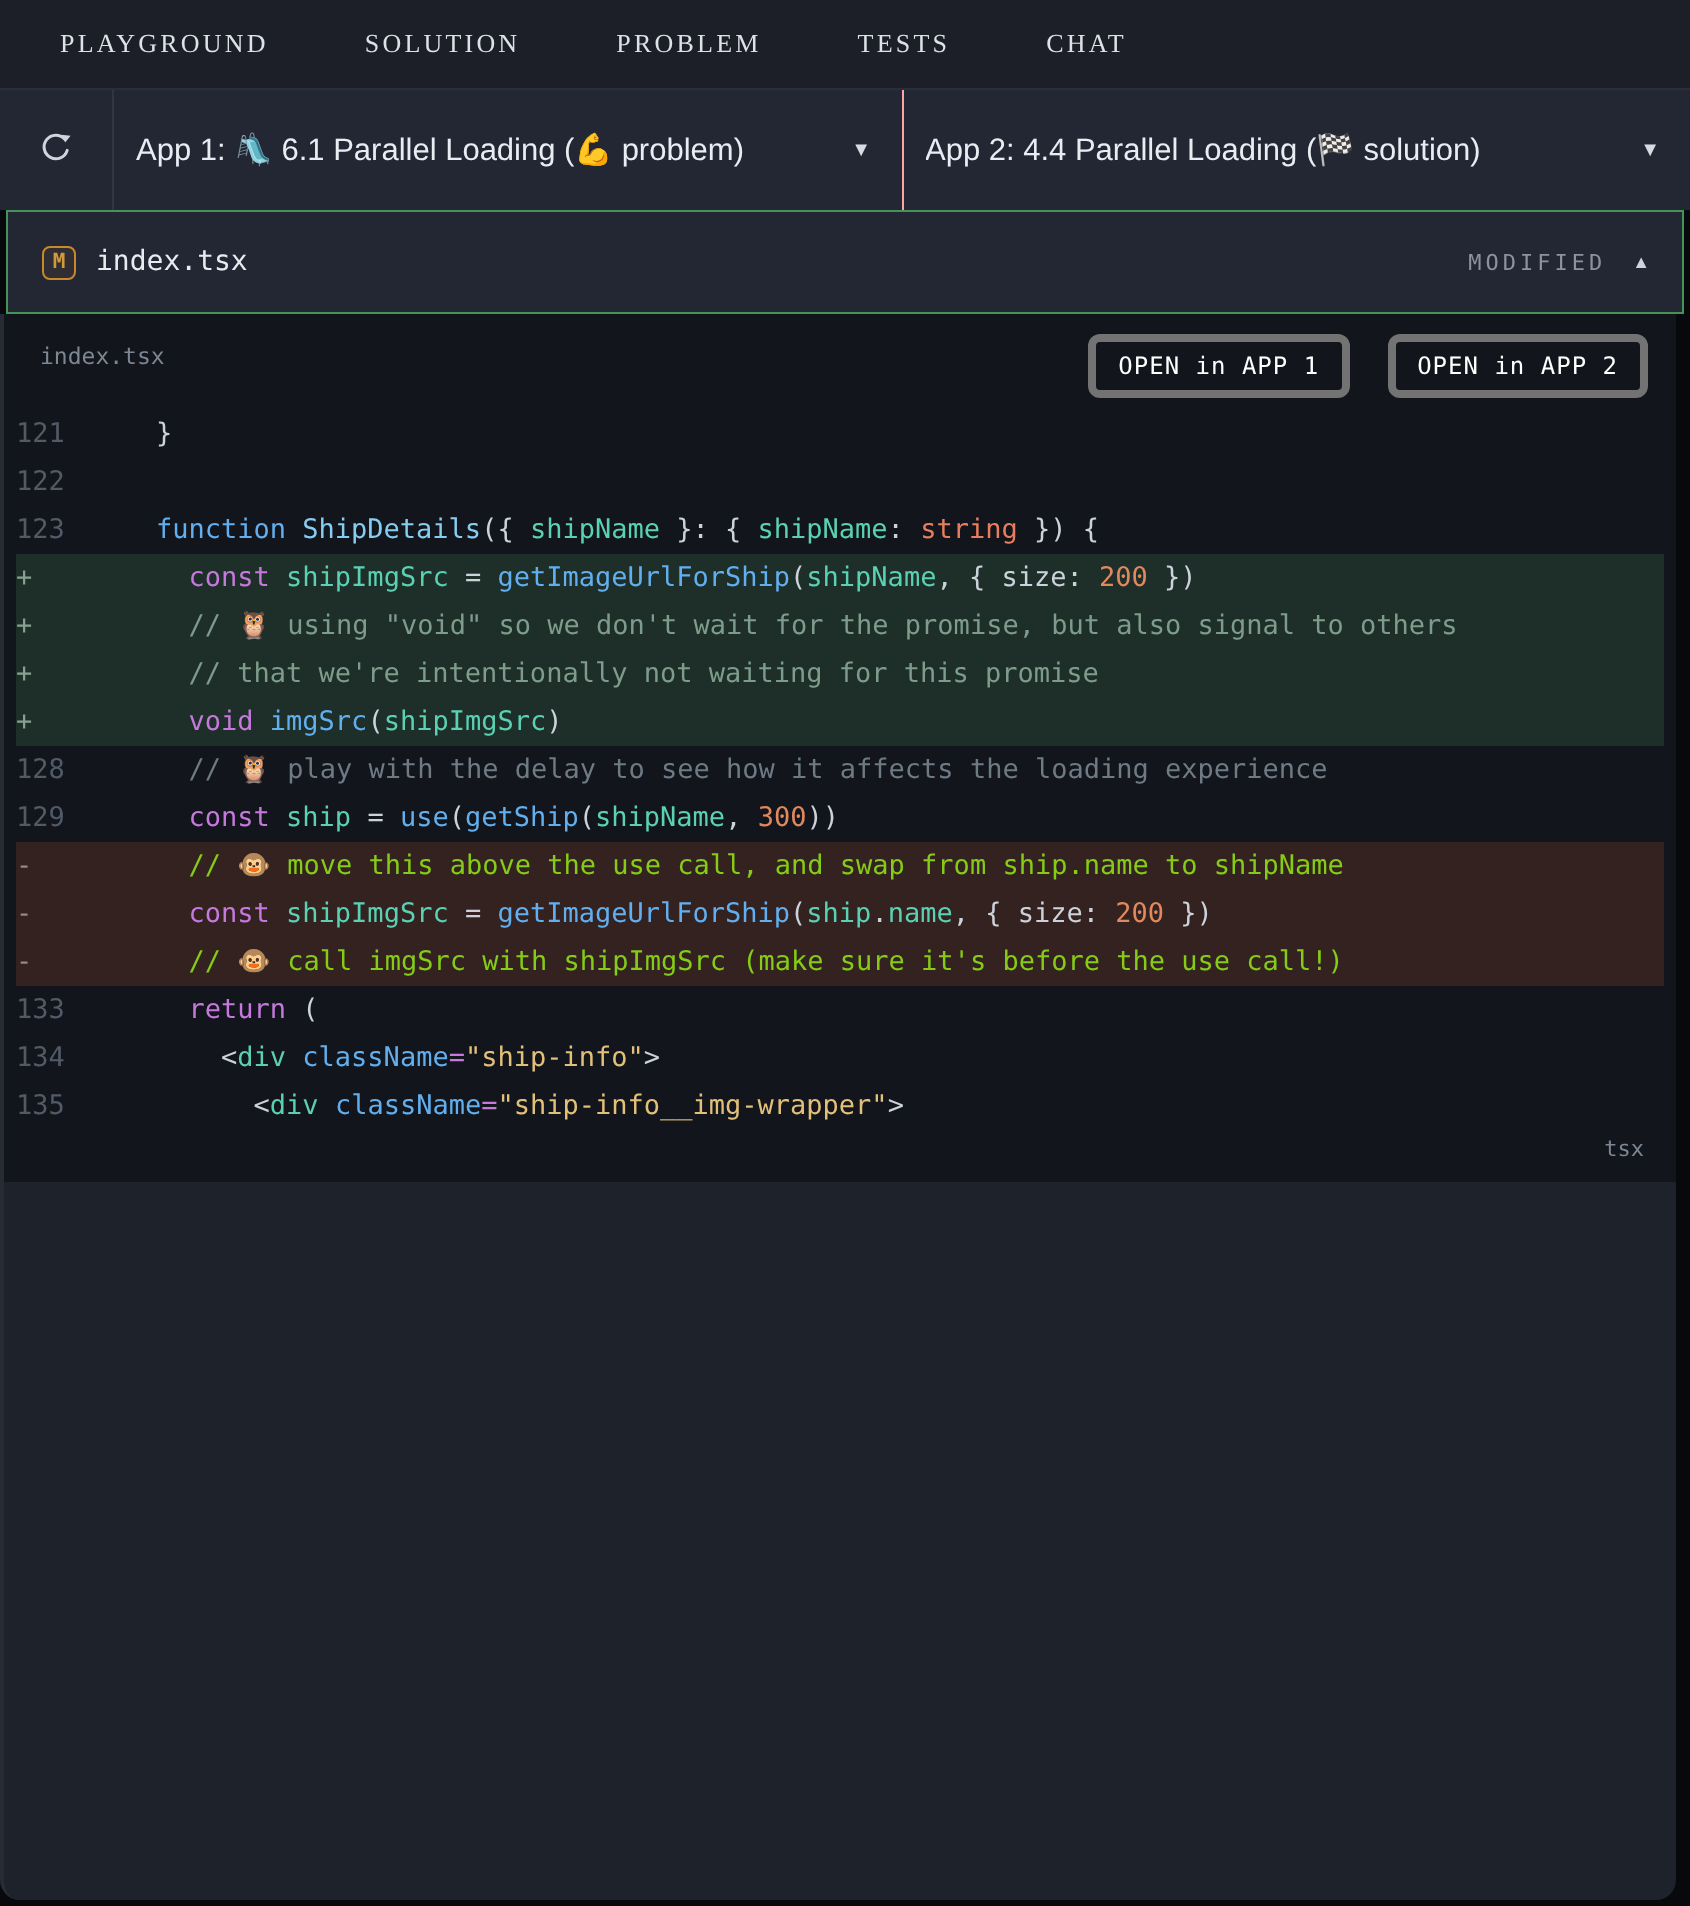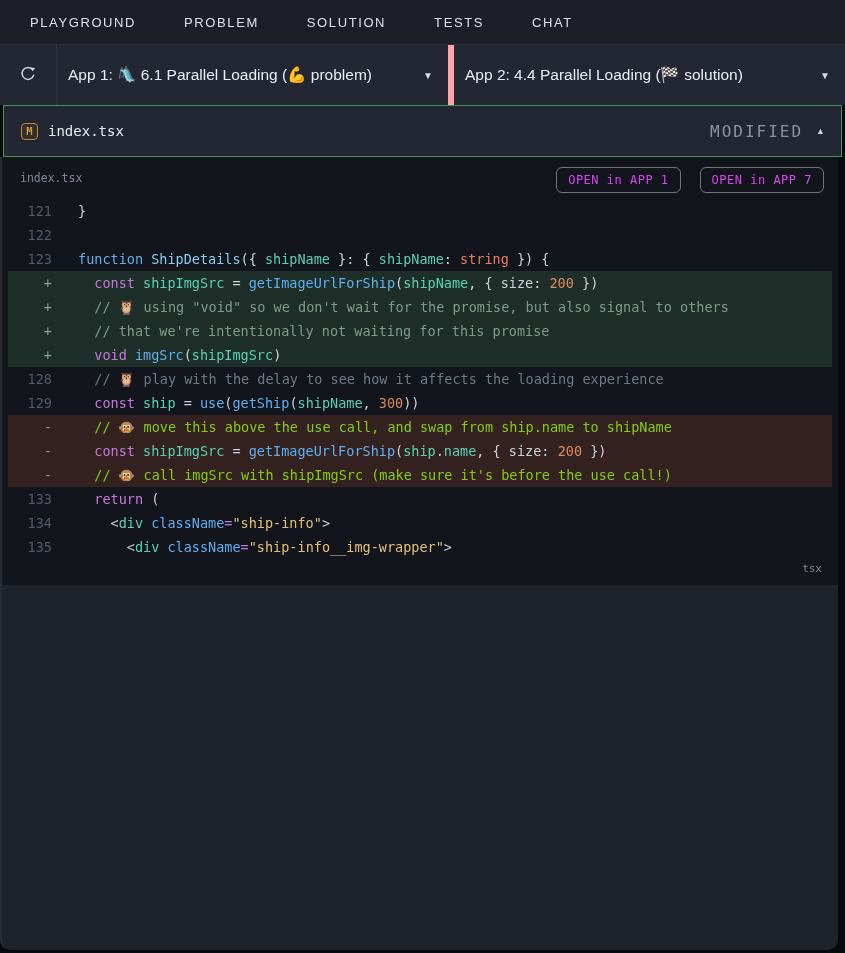--- a/index.html
+++ b/index.html
@@ -3,55 +3,55 @@
 <meta charset="utf-8">
 <style>
   * { margin:0; padding:0; box-sizing:border-box; }
   html,body { width:845px; height:953px; }
   body { background:#07090c; font-family:"Liberation Sans",sans-serif; overflow:hidden; }
   .app { width:845px; height:953px; display:flex; flex-direction:column; }
 
   
   .tabbar { height:44px; background:#1c1f27; display:flex; align-items:stretch; padding-left:6px; flex:none; position:relative; z-index:3; }
   .tab { display:flex; align-items:center; padding:0 24px; color:#dde1e8; font-size:13px;
-         letter-spacing:1.6px; font-family:Liberation Sans, sans-serif; cursor:pointer; }
+         letter-spacing:1.6px; font-family:Liberation Serif, serif; cursor:pointer; }
   .tab.active { background:#f2f4f7; color:#14161c; height:52px; padding-bottom:8px;
                 clip-path:polygon(0 0,100% 0,100% 84%,76% 100%,0 100%); }
 
   
   .selector-row { height:61px; background:#232733; display:flex; align-items:stretch; flex:none; border-top:1px solid #2a2e38; }
   .refresh-btn { width:57px; flex:none; display:flex; align-items:center; justify-content:center;
                  border-right:1px solid #313641; cursor:pointer; background:transparent; border-top:none;border-bottom:none;border-left:none; }
   .app-select { flex:1; display:flex; align-items:center; padding:0 15px 0 11px; color:#e9ecf2; font-size:15.5px; cursor:pointer; }
-  .app-select.first { border-right:6px solid #fca5a5; }
+  .app-select.first { border-right:1px solid #fca5a5; }
   .app-select .lbl { flex:1; white-space:nowrap; overflow:hidden; }
   .caret { color:#d7dbe2; font-size:10px; margin-left:8px; }
 
   
   .file-header { height:52px; flex:none; margin:0 3px; border:1px solid #44945a; background:#232733;
                  display:flex; align-items:center; padding:0 16px 0 17px; cursor:pointer; }
   .m-badge { width:17px; height:17px; flex:none; border:1px solid #c9882a; color:#d29a3a; border-radius:4px;
              background:rgba(201,136,42,.08); font:bold 10.5px "DejaVu Sans Mono",monospace;
              display:flex; align-items:center; justify-content:center; }
   .filename { margin-left:10px; font-family:"DejaVu Sans Mono","Liberation Mono",monospace; font-size:14px; color:#e8ecf1; }
   .fh-spacer { flex:1; }
-  .status { color:#8b949e; font-family:"DejaVu Sans Mono",monospace; font-size:16px; letter-spacing:2px; }
+  .status { color:#8b949e; font-family:"DejaVu Sans Mono",monospace; font-size:11px; letter-spacing:2px; }
   .collapse { color:#ced4dc; font-size:9px; margin-left:13px; }
 
   
   .code-panel { background:#12151c; margin-right:7px; border-left:2px solid #262b34; flex:none; padding-bottom:0; }
   .code-head { display:flex; align-items:flex-start; padding:10px 14px 6px 18px; }
   .code-file { color:#7d8693; font:11.5px "DejaVu Sans Mono",monospace; padding-top:4px; }
   .ch-spacer { flex:1; }
-  .open-btn { border:1px solid #737373; border-radius:6px; padding:5px 11px; color:#d946ef;
+  .open-btn { border:4px solid #737373; border-radius:6px; padding:5px 11px; color:#ffffff;
               font:12px "DejaVu Sans Mono","Liberation Mono",monospace; letter-spacing:.5px;
               background:transparent; margin-left:19px; cursor:pointer; white-space:nowrap; }
   .code-lines { font:13.5px/24px "DejaVu Sans Mono","Liberation Mono",monospace; white-space:pre; margin:0 6px 0 6px; }
   .cline { display:flex; height:24px; }
-  .gut { width:44px; flex:none; text-align:right; color:#515a67; }
+  .gut { width:44px; flex:none; color:#515a67; }
   .code-txt { padding-left:26px; flex:1; color:#ccd2da; overflow:hidden; }
   .cline.add { background:#1d2f28; }
   .cline.del { background:#342221; }
   .cline.add .gut { color:#87a093; }
   .cline.del .gut { color:#9c8884; }
   .tsx-row { text-align:right; padding:0 16px 6px 0; color:#7d8693; font:11px "DejaVu Sans Mono",monospace; line-height:20px; }
 
   .tk-kw{color:#c678dd} .tk-kwb{color:#61afef} .tk-cls{color:#85cdf1} .tk-fn{color:#61afef}
   .tk-var{color:#5ad1b3} .tk-num{color:#e0885e} .tk-type{color:#e87e5d} .tk-str{color:#e3c078}
   .tk-op{color:#c678dd} .tk-punct{color:#ccd2da} .tk-cmt{color:#6e7a84} .tk-cmt-add{color:#7e9c8c} .tk-cmt-del{color:#84cc16}
@@ -60,22 +60,22 @@
   .lower-panel { background:#1e222b; margin-right:7px; margin-bottom:3px; flex:1;
                  border-left:2px solid #262b34; border-radius:0 0 10px 10px; }
 </style>
 </head>
 <body>
 
 <div class="app">
 
   <nav class="tabbar">
     <div class="tab">PLAYGROUND</div>
+    <div class="tab">SOLUTION</div>
     <div class="tab">PROBLEM</div>
-    <div class="tab">SOLUTION</div>
     <div class="tab">TESTS</div>
     <div class="tab">CHAT</div>
   </nav>
 
   <div class="selector-row">
     <button class="refresh-btn">
       <span>
         <svg width="20" height="20" viewBox="0 0 20 20">
           <path d="M15.6 11.2 A5.9 5.9 0 1 1 14.4 5.6" fill="none" stroke="#cfd5dc" stroke-width="1.5" stroke-linecap="round"></path>
           <path d="M12.6 3.4 L17.3 3.9 L14.6 7.3 Z" fill="#cfd5dc"></path>
@@ -98,21 +98,21 @@
     <span class="fh-spacer"></span>
     <span class="status">MODIFIED</span>
     <span class="collapse">▲</span>
   </div>
 
   <div class="code-panel">
     <div class="code-head">
       <span class="code-file">index.tsx</span>
       <span class="ch-spacer"></span>
       <button class="open-btn">OPEN in APP 1</button>
-      <button class="open-btn">OPEN in APP 7</button>
+      <button class="open-btn">OPEN in APP 2</button>
     </div>
     <div class="code-lines" id="code-lines"><div class="cline ctx"><span class="gut">121</span><span class="code-txt"><span class="tk-punct">}</span></span></div><div class="cline ctx"><span class="gut">122</span><span class="code-txt"></span></div><div class="cline ctx"><span class="gut">123</span><span class="code-txt"><span class="tk-kwb">function </span><span class="tk-cls">ShipDetails</span><span class="tk-punct">({ </span><span class="tk-var">shipName</span><span class="tk-punct"> }: { </span><span class="tk-var">shipName</span><span class="tk-punct">: </span><span class="tk-type">string</span><span class="tk-punct"> }) {</span></span></div><div class="cline add"><span class="gut">+</span><span class="code-txt"><span class="tk-punct">  </span><span class="tk-kw">const</span><span class="tk-punct"> </span><span class="tk-var">shipImgSrc</span><span class="tk-punct"> = </span><span class="tk-fn">getImageUrlForShip</span><span class="tk-punct">(</span><span class="tk-var">shipName</span><span class="tk-punct">, { size: </span><span class="tk-num">200</span><span class="tk-punct"> })</span></span></div><div class="cline add"><span class="gut">+</span><span class="code-txt"><span class="tk-cmt-add">  // 🦉 using "void" so we don't wait for the promise, but also signal to others</span></span></div><div class="cline add"><span class="gut">+</span><span class="code-txt"><span class="tk-cmt-add">  // that we're intentionally not waiting for this promise</span></span></div><div class="cline add"><span class="gut">+</span><span class="code-txt"><span class="tk-punct">  </span><span class="tk-kw">void</span><span class="tk-punct"> </span><span class="tk-fn">imgSrc</span><span class="tk-punct">(</span><span class="tk-var">shipImgSrc</span><span class="tk-punct">)</span></span></div><div class="cline ctx"><span class="gut">128</span><span class="code-txt"><span class="tk-cmt">  // 🦉 play with the delay to see how it affects the loading experience</span></span></div><div class="cline ctx"><span class="gut">129</span><span class="code-txt"><span class="tk-punct">  </span><span class="tk-kw">const</span><span class="tk-punct"> </span><span class="tk-var">ship</span><span class="tk-punct"> = </span><span class="tk-fn">use</span><span class="tk-punct">(</span><span class="tk-fn">getShip</span><span class="tk-punct">(</span><span class="tk-var">shipName</span><span class="tk-punct">, </span><span class="tk-num">300</span><span class="tk-punct">))</span></span></div><div class="cline del"><span class="gut">-</span><span class="code-txt"><span class="tk-cmt-del">  // 🐵 move this above the use call, and swap from ship.name to shipName</span></span></div><div class="cline del"><span class="gut">-</span><span class="code-txt"><span class="tk-punct">  </span><span class="tk-kw">const</span><span class="tk-punct"> </span><span class="tk-var">shipImgSrc</span><span class="tk-punct"> = </span><span class="tk-fn">getImageUrlForShip</span><span class="tk-punct">(</span><span class="tk-var">ship</span><span class="tk-punct">.</span><span class="tk-var">name</span><span class="tk-punct">, { size: </span><span class="tk-num">200</span><span class="tk-punct"> })</span></span></div><div class="cline del"><span class="gut">-</span><span class="code-txt"><span class="tk-cmt-del">  // 🐵 call imgSrc with shipImgSrc (make sure it's before the use call!)</span></span></div><div class="cline ctx"><span class="gut">133</span><span class="code-txt"><span class="tk-punct">  </span><span class="tk-kw">return</span><span class="tk-punct"> (</span></span></div><div class="cline ctx"><span class="gut">134</span><span class="code-txt"><span class="tk-punct">    &lt;</span><span class="tk-var">div</span><span class="tk-punct"> </span><span class="tk-fn">className</span><span class="tk-op">=</span><span class="tk-str">"ship-info"</span><span class="tk-punct">&gt;</span></span></div><div class="cline ctx"><span class="gut">135</span><span class="code-txt"><span class="tk-punct">      &lt;</span><span class="tk-var">div</span><span class="tk-punct"> </span><span class="tk-fn">className</span><span class="tk-op">=</span><span class="tk-str">"ship-info__img-wrapper"</span><span class="tk-punct">&gt;</span></span></div></div>
     <div class="tsx-row">tsx</div>
   </div>
 
   <div class="lower-panel"></div>
 
 </div>
 
 </body></html>

